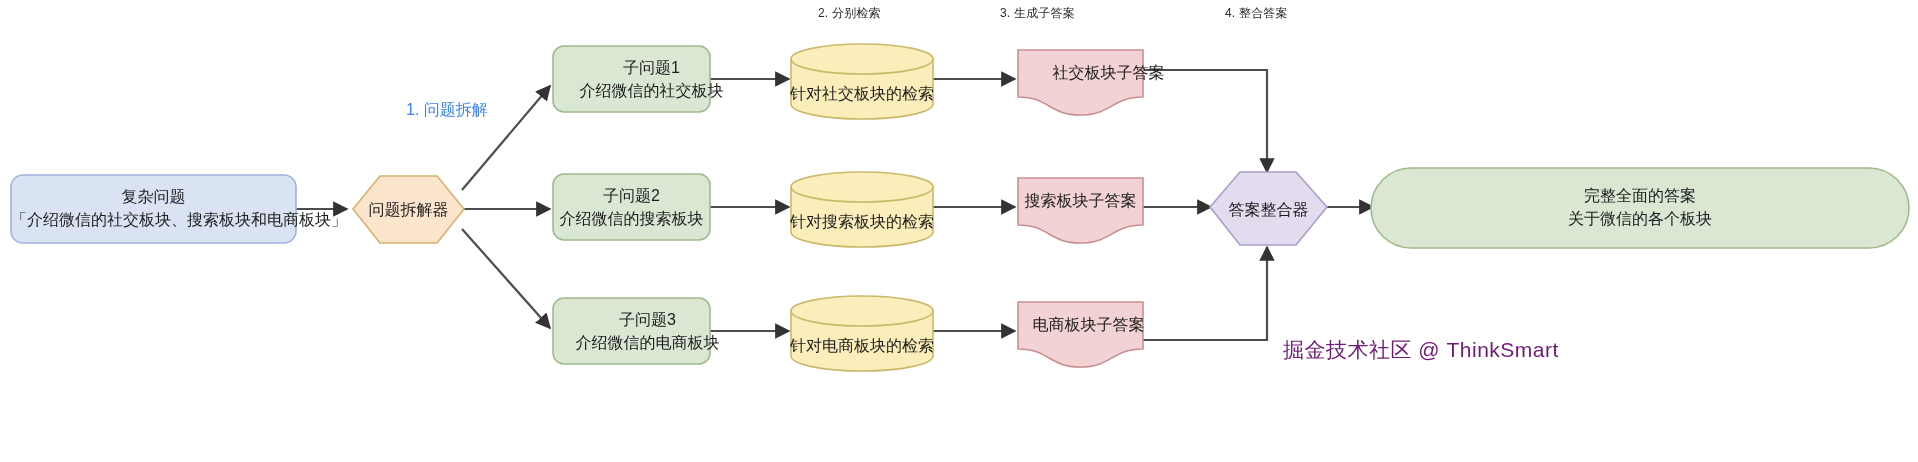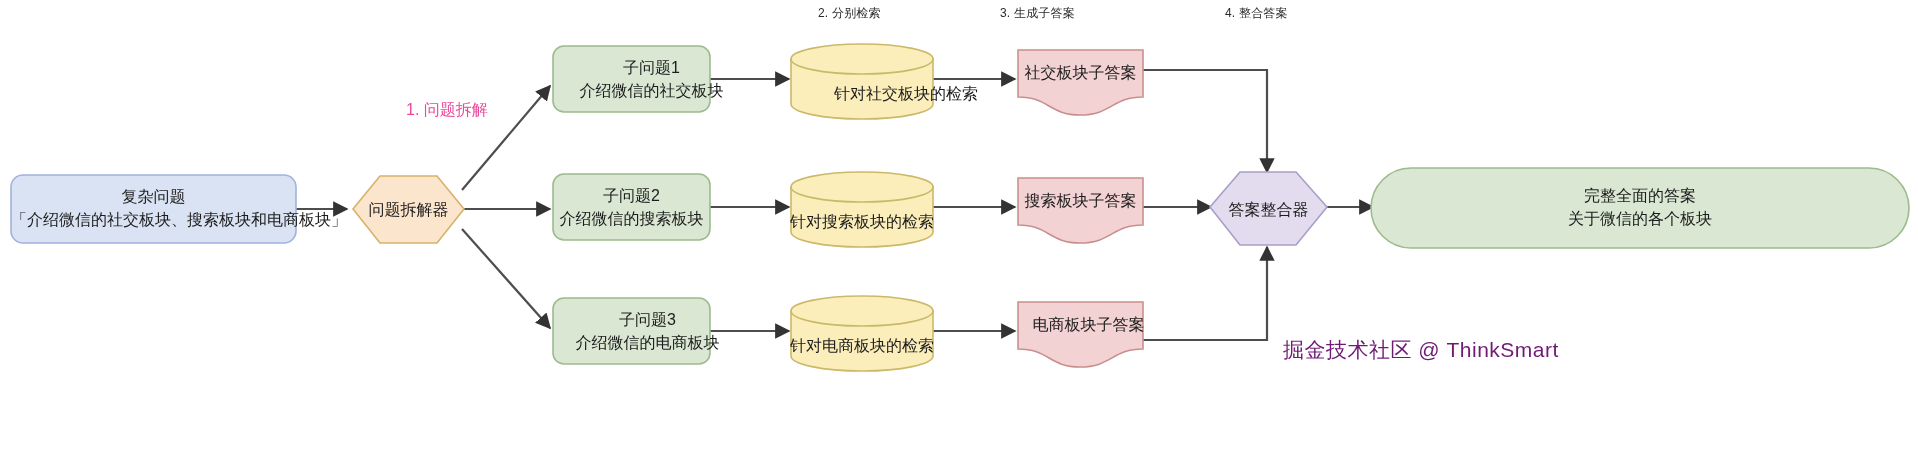--- a/index.html
+++ b/index.html
@@ -27,21 +27,21 @@
   .stage-label {
     position: absolute;
     font-size: 12px;
     color: #2b2b2b;
     white-space: nowrap;
     letter-spacing: 0.2px;
   }
   .edge-label {
     position: absolute;
     font-size: 16px;
-    color: #ec4899;
+    color: #3b82f6;
     white-space: nowrap;
   }
   .node-text {
     position: absolute;
     text-align: center;
     font-size: 16px;
     line-height: 1.45;
     color: #1c1c1c;
     white-space: nowrap;
     pointer-events: none;
@@ -151,31 +151,31 @@
   </div>
   <div class="node-text" style="left:553px; top:184px; width:157px;">
     <span>子问题2</span>
     <span class="l2">介绍微信的搜索板块</span>
   </div>
   <div class="node-text" style="left:553px; top:308px; width:157px;padding-left:16px;">
     <span>子问题3</span>
     <span class="l2">介绍微信的电商板块</span>
   </div>
 
-  <div class="node-text" style="left:827px; top:82px; width:158px;">
+  <div class="node-text" style="left:783px; top:82px; width:158px;">
     <span>针对社交板块的检索</span>
   </div>
   <div class="node-text" style="left:783px; top:210px; width:158px;">
     <span>针对搜索板块的检索</span>
   </div>
   <div class="node-text" style="left:783px; top:334px; width:158px;">
     <span>针对电商板块的检索</span>
   </div>
 
-  <div class="node-text" style="left:1018px; top:61px; width:125px;">
+  <div class="node-text" style="left:1018px; top:61px; width:125px;padding-left:28px;">
     <span>社交板块子答案</span>
   </div>
   <div class="node-text" style="left:1018px; top:189px; width:125px;">
     <span>搜索板块子答案</span>
   </div>
   <div class="node-text" style="left:1018px; top:313px; width:141px;">
     <span>电商板块子答案</span>
   </div>
 
   <div class="node-text" style="left:1210px; top:198px; width:117px;">

